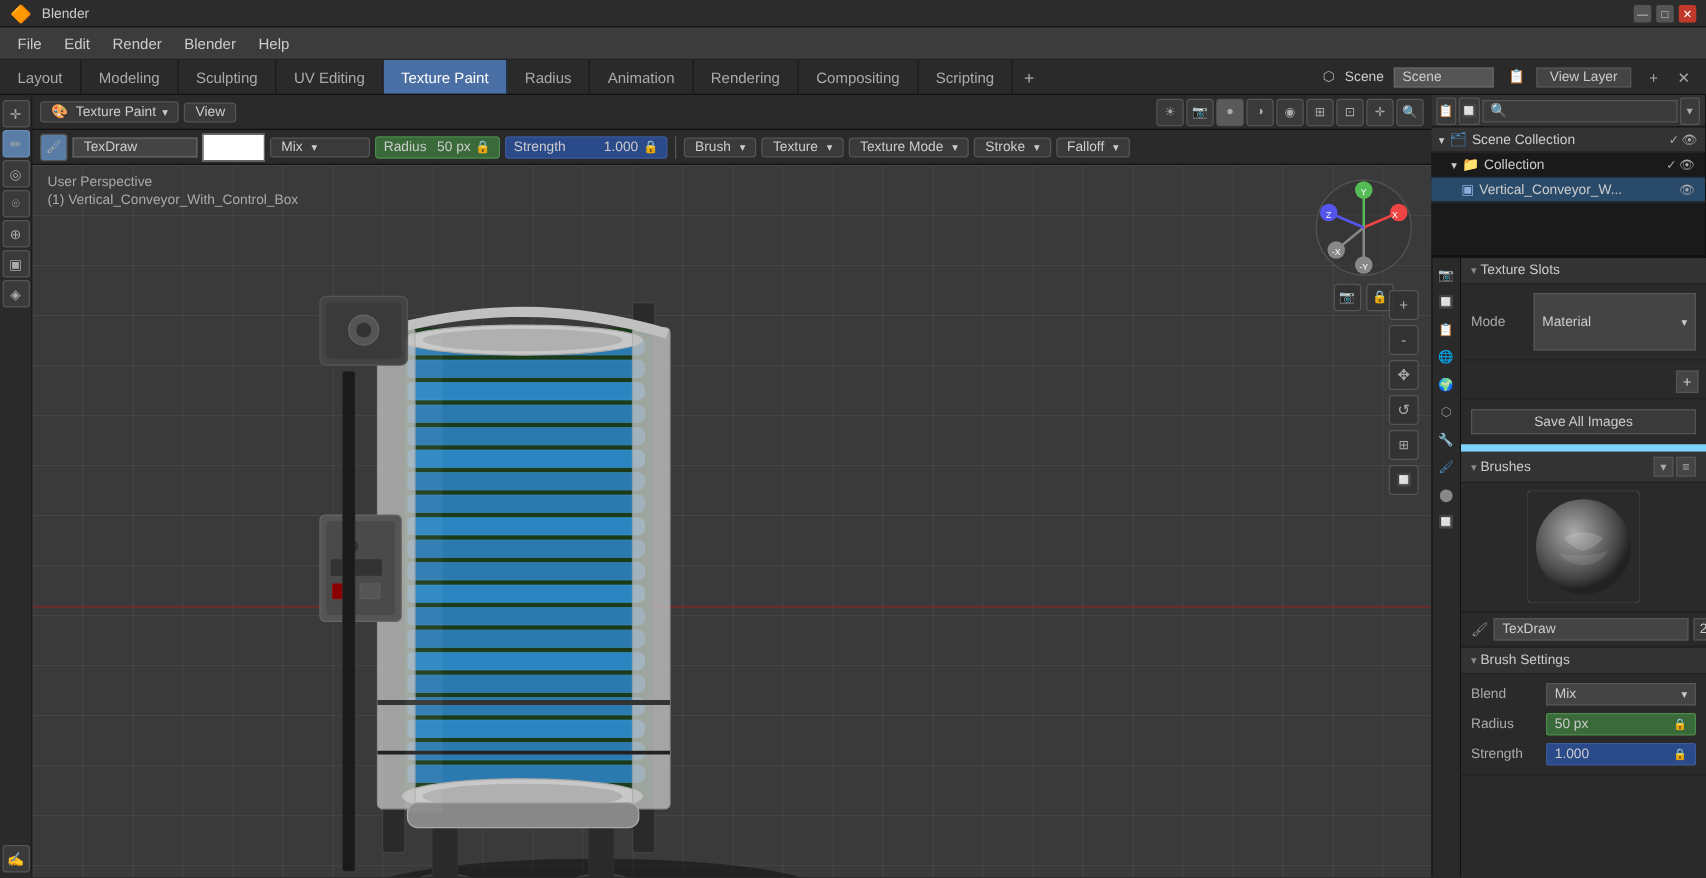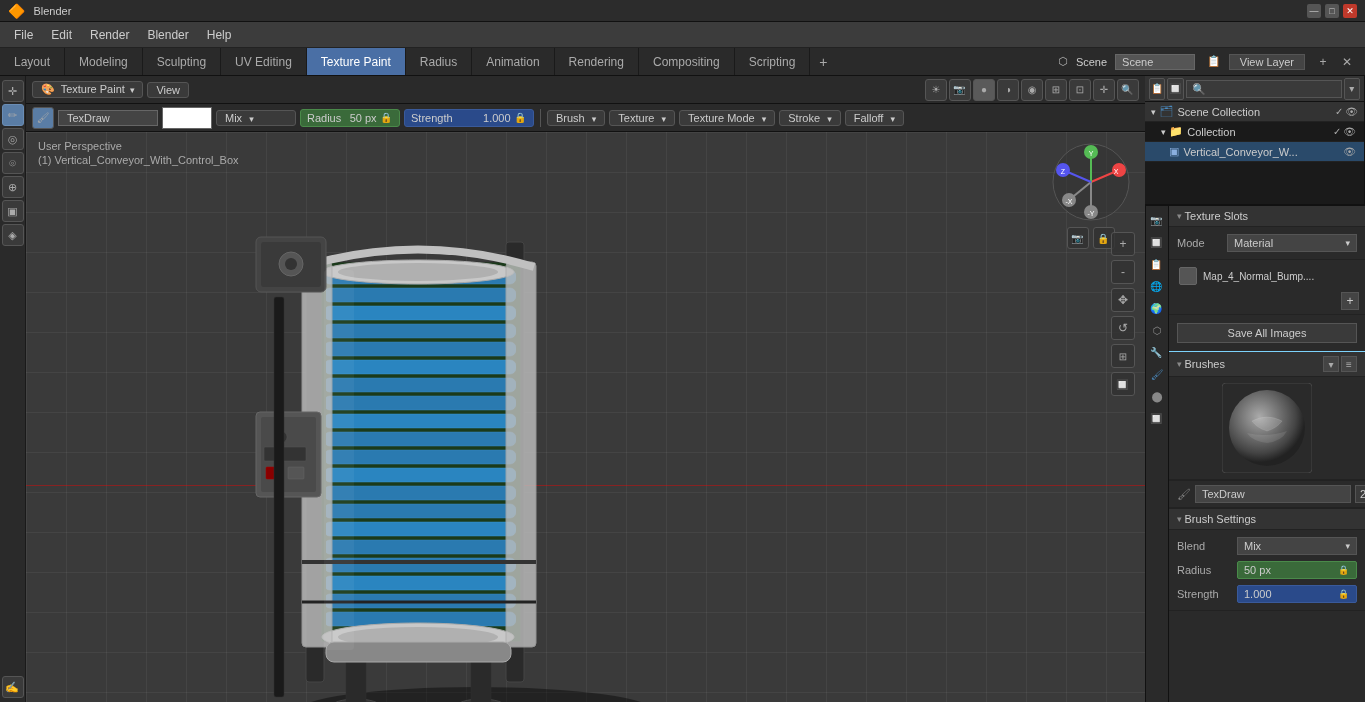--- a/index.html
+++ b/index.html
@@ -899,42 +899,38 @@
 
         <div>
           <div class="section-header" style="background:#333; padding:4px 8px; font-size:11px; color:#ccc; display:flex; align-items:center; cursor:pointer; border-bottom:1px solid #222;">
             <span class="expand-arrow">▾</span>
             <span>Texture Slots</span>
           </div>
 
           <div class="section-body" style="padding:4px 8px; border-bottom:1px solid #222;">
             <div class="mode-row" style="display:flex; align-items:center; padding:3px 0; font-size:11px; color:#aaa;">
               <span style="width:50px;">Mode</span>
-              <div class="mode-dropdown" style="background:#444; border:1px solid #555; color:#ccc; padding:2px 6px; font-size:11px; flex:1; display:flex; align-items:center; justify-content:space-between; cursor:pointer;">
+              <div class="mode-dropdown" style="background:#444; border:1px solid #555; color:#ccc; padding:16px 6px; font-size:11px; flex:1; display:flex; align-items:center; justify-content:space-between; cursor:pointer;">
                 <span>Material</span>
                 <span style="font-size:9px;">▾</span>
               </div>
             </div>
           </div>
 
           <div class="texture-list" style="padding:4px 6px; border-bottom:1px solid #222;">
 
 
 
-            <div class="texture-item" style="display:flex; align-items:center; gap:6px; padding:3px 4px; font-size:11px; color:#ccc; cursor:pointer; border-radius:2px;">
-              <div class="texture-thumb" style="width:18px;height:18px;background:#555;border:1px solid #666;border-radius:2px;"></div>
-              <span style="flex:1; font-size:10px;">Map_4_Normal_Bump....</span>
-            </div>
 
             <div style="display:flex; justify-content:flex-end; margin-top:4px;">
               <button class="section-add-btn" style="width:18px;height:18px;background:#444;border:1px solid #555;color:#ccc;display:flex;align-items:center;justify-content:center;cursor:pointer;font-size:12px;">+</button>
             </div>
           </div>
 
-          <div style="padding:4px 8px; border-bottom:1px solid #7dd3fc;">
+          <div style="padding:4px 8px; border-bottom:6px solid #7dd3fc;">
             <button class="save-all-btn" style="width:100%;background:#3a3a3a;border:1px solid #555;color:#ccc;padding:3px 0;font-size:11px;cursor:pointer;">Save All Images</button>
           </div>
         </div>
 
         <div class="brushes-section">
           <div class="section-header" style="background:#333; padding:4px 8px; font-size:11px; color:#ccc; display:flex; align-items:center; cursor:pointer; border-bottom:1px solid #222;">
             <span class="expand-arrow">▾</span>
             <span>Brushes</span>
             <div class="brush-icons-row" style="display:flex; gap:2px; margin-left:auto;">
               <div style="width:16px;height:16px;background:#444;border:1px solid #555;display:flex;align-items:center;justify-content:center;cursor:pointer;font-size:10px;color:#aaa;">▾</div>

